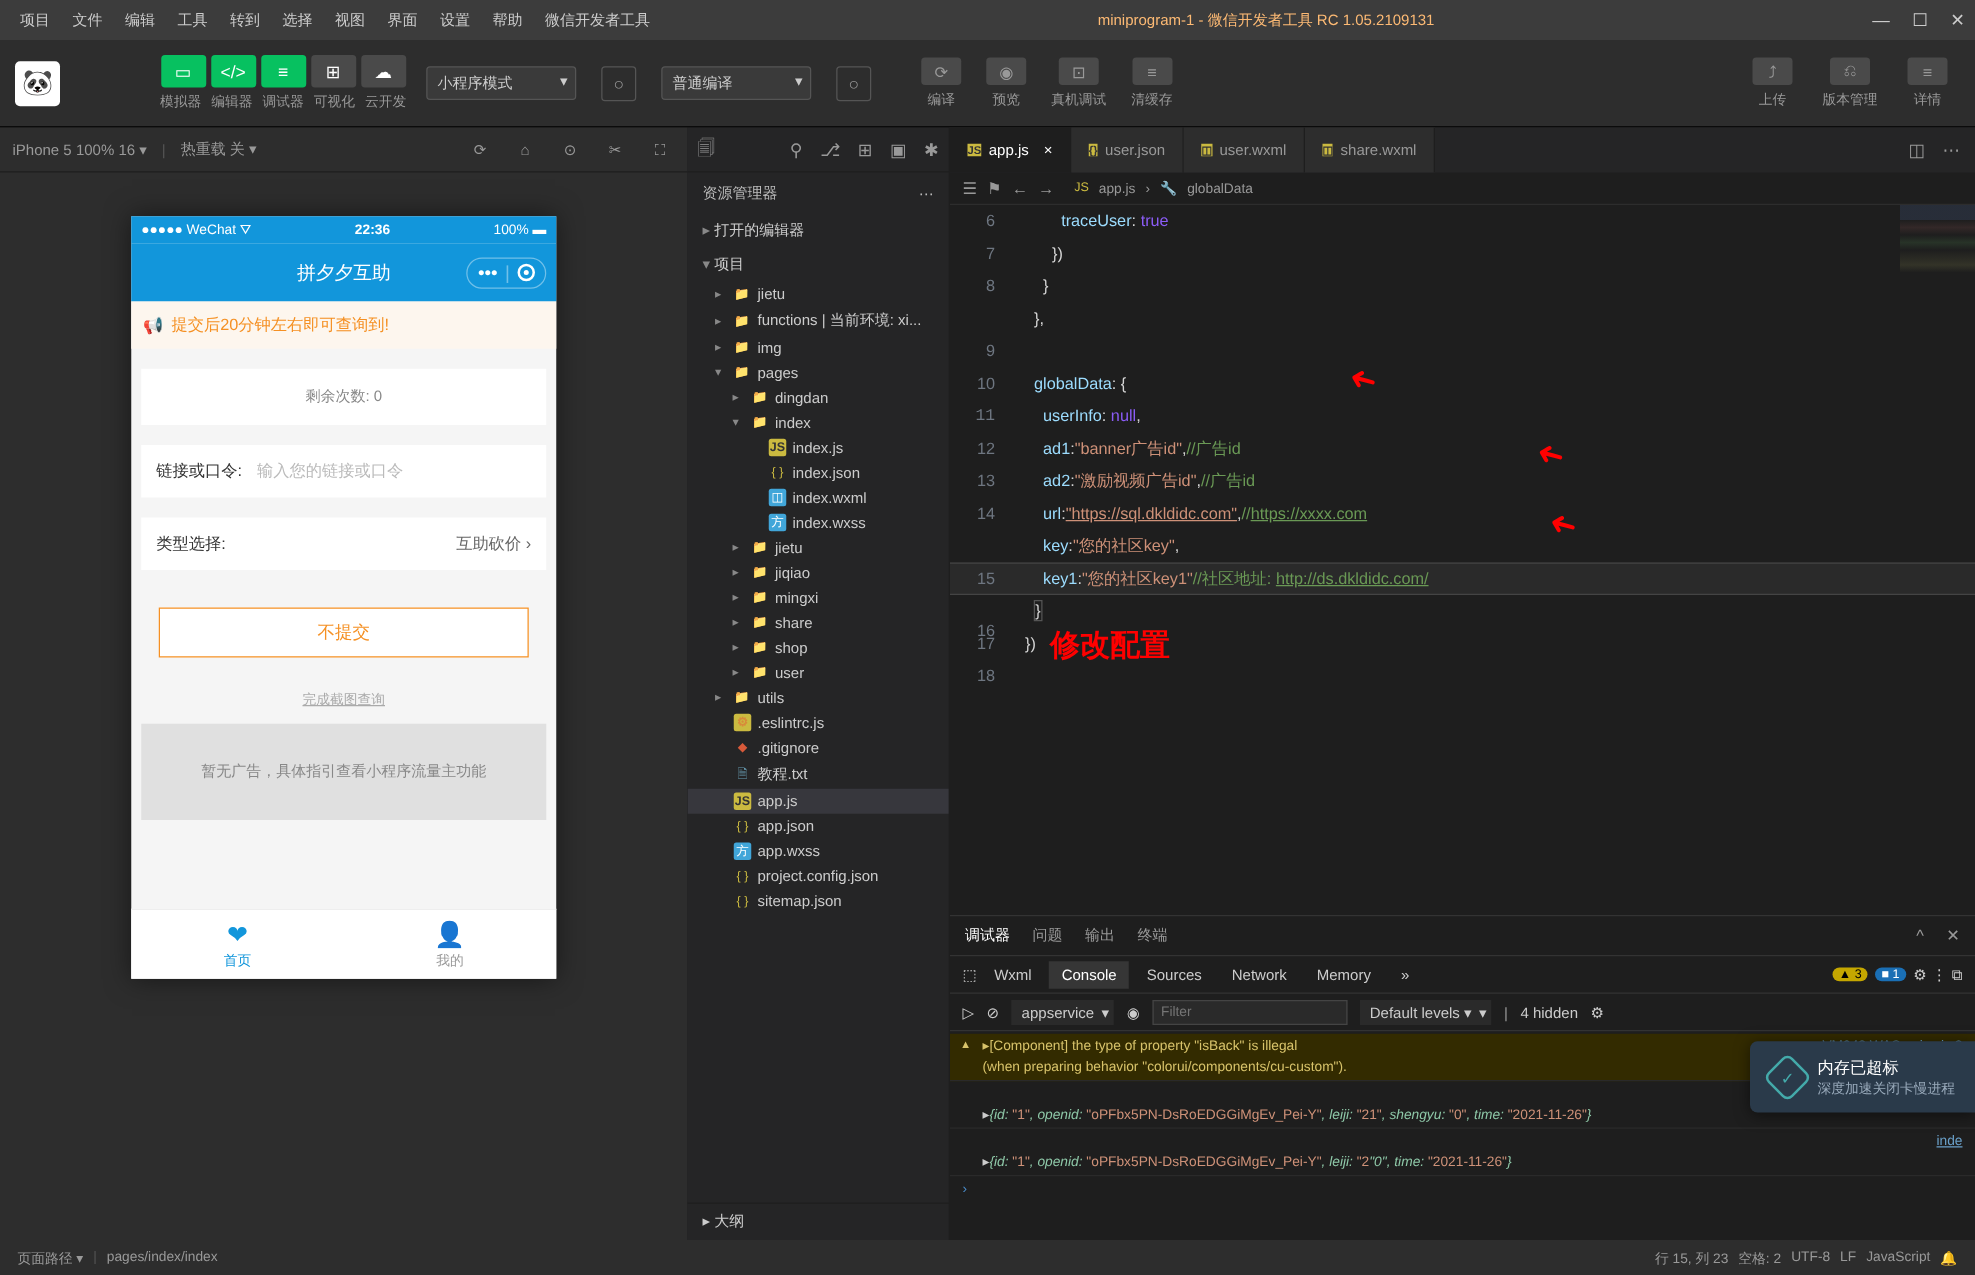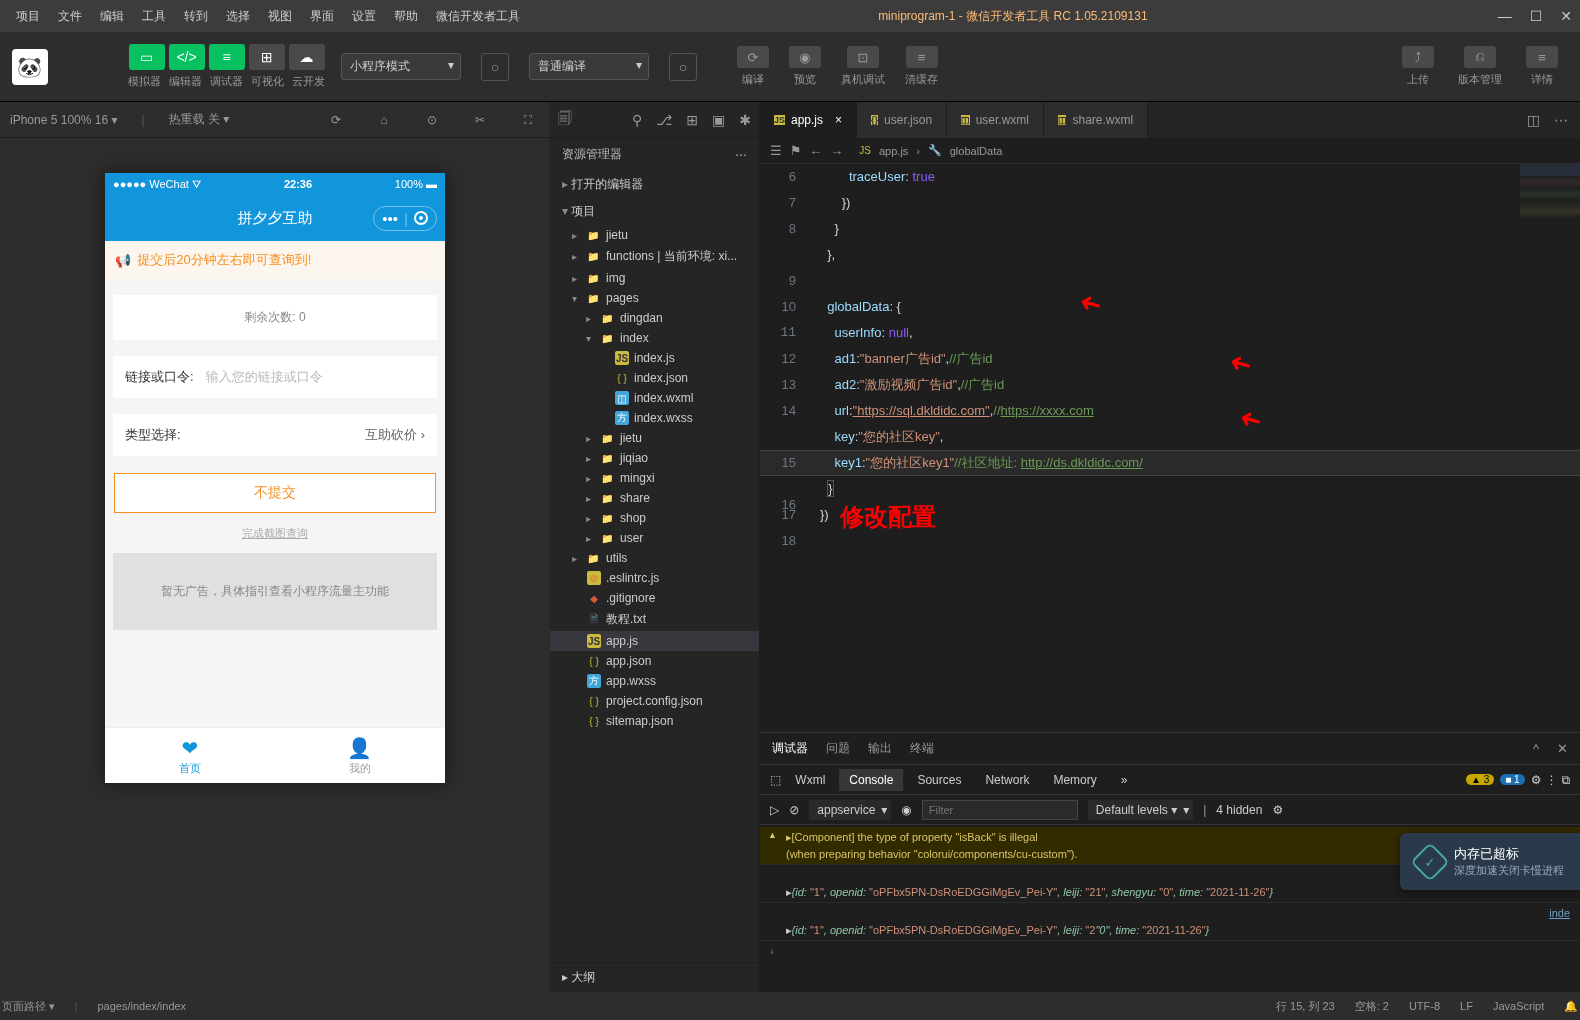--- a/index.html
+++ b/index.html
@@ -20,38 +20,38 @@
 .toolbar .sel::after{content:"▾";position:absolute;right:6px}
 .toolbar .circ{width:28px;height:28px;border:1px solid #555;border-radius:3px;display:flex;align-items:center;justify-content:center;margin-left:20px;color:#999;font-size:14px}
 .toolbar .rightbtns{margin-left:auto;display:flex;gap:4px}
 .toolbar .rbtn{display:flex;flex-direction:column;align-items:center;padding:4px 10px;color:#999;font-size:11px}
 .toolbar .rbtn .ic{width:32px;height:22px;background:#4a4a4a;border-radius:3px;margin-bottom:4px;display:flex;align-items:center;justify-content:center;font-size:13px}
 
 .main{display:flex;height:calc(100% - 102px - 28px)}
 
 
 .simpane{width:550px;background:#2d2d2d;display:flex;flex-direction:column}
-.simbar{height:36px;display:flex;align-items:center;padding:0 10px;color:#999;border-bottom:1px solid #1e1e1e;gap:24px}
+.simbar{height:36px;display:flex;align-items:center;padding:0 10px;color:#999;border-bottom:1px solid #1e1e1e;gap:12px}
 .simbar .spacer{flex:1}
 .simbar .ic{width:24px;height:24px;display:flex;align-items:center;justify-content:center;cursor:pointer}
 .simarea{flex:1;display:flex;align-items:flex-start;justify-content:center;padding-top:35px}
 .phone{width:340px;height:610px;background:#f5f5f5;box-shadow:0 0 20px rgba(0,0,0,.5);display:flex;flex-direction:column}
 .phone .status{height:22px;background:#1296db;color:#fff;display:flex;align-items:center;padding:0 8px;font-size:11px}
 .phone .status .ctr{flex:1;text-align:center;font-weight:bold}
 .phone .hdr{height:46px;background:#1296db;color:#fff;display:flex;align-items:center;justify-content:center;position:relative;font-size:15px}
 .phone .capsule{position:absolute;right:8px;display:flex;align-items:center;gap:6px;border:1px solid rgba(255,255,255,.4);border-radius:16px;padding:3px 8px}
 .phone .capsule .dot{width:14px;height:14px;border:2px solid #fff;border-radius:50%;display:flex;align-items:center;justify-content:center}
 .phone .capsule .dot::after{content:"";width:4px;height:4px;background:#fff;border-radius:50%}
 .phone .notice{background:#fdf6ee;color:#f59023;padding:10px;font-size:13px;display:flex;align-items:center;gap:6px;margin:0 0 8px}
 .phone .card{background:#fff;margin:8px;padding:14px;text-align:center;color:#888}
 .phone .row{background:#fff;margin:8px;padding:12px;display:flex;align-items:center;font-size:13px}
 .phone .row .lab{color:#333;margin-right:12px}
 .phone .row .inp{color:#bbb;flex:1}
 .phone .row .val{color:#666}
-.phone .sbtn{margin:9px;border:1px solid #f59023;color:#f59023;text-align:center;padding:10px;background:#fff;font-size:14px}
+.phone .sbtn{margin:22px;border:1px solid #f59023;color:#f59023;text-align:center;padding:10px;background:#fff;font-size:14px}
 .phone .link{text-align:center;color:#aaa;font-size:11px;text-decoration:underline;padding:4px}
 .phone .adbox{background:#e0e0e0;margin:8px;padding:30px 10px;text-align:center;color:#888;font-size:12px}
 .phone .tabbar{margin-top:auto;height:56px;background:#fff;display:flex;border-top:1px solid #eee}
 .phone .tab{flex:1;display:flex;flex-direction:column;align-items:center;justify-content:center;font-size:11px;color:#999}
 .phone .tab.active{color:#1296db}
 .phone .tab .ti{font-size:20px;margin-bottom:1px}
 
 
 .filepane{width:210px;background:#252526;display:flex;flex-direction:column;border-right:1px solid #1e1e1e}
 .filetoolbar{height:36px;display:flex;align-items:center;padding:0 8px;gap:14px;color:#999;border-bottom:1px solid #1e1e1e;font-size:14px}
@@ -115,21 +115,21 @@
 .cfilter{height:30px;display:flex;align-items:center;padding:0 10px;gap:10px;font-size:12px;border-bottom:1px solid #333}
 .cfilter .sel{background:#2a2a2a;padding:3px 16px 3px 8px;position:relative;color:#ccc}
 .cfilter .sel::after{content:"▾";position:absolute;right:4px}
 .cfilter input{background:#2a2a2a;border:1px solid #444;color:#ccc;padding:3px 6px;flex:0 0 110px;font-size:11px}
 .clog{flex:1;overflow:auto;font-family:Consolas,monospace;font-size:11px;padding:2px 0}
 .clog .line{padding:2px 10px 2px 26px;position:relative;color:#ccc;border-bottom:1px solid #2a2a2a;line-height:1.5}
 .clog .line.warn{background:#332b00;color:#d8c36a}
 .clog .line.warn::before{content:"▲";position:absolute;left:8px;color:#d8c36a;font-size:9px}
 .clog .prompt{padding:4px 10px;color:#4a8cca}
 .clog .prompt::before{content:"› ";color:#4a8cca}
-.statusbar{height:28px;background:#2d2d2d;display:flex;align-items:center;padding:0 2px;color:#999;gap:20px;font-size:11px}
+.statusbar{height:28px;background:#2d2d2d;display:flex;align-items:center;padding:0 14px;color:#999;gap:8px;font-size:11px}
 .statusbar .spacer{flex:1}
 
 .floaty{position:absolute;right:0;bottom:130px;background:#2a3a4a;color:#fff;padding:12px 16px;border-radius:6px 0 0 6px;font-size:13px;box-shadow:0 2px 12px rgba(0,0,0,.5);display:flex;align-items:center;gap:10px}
 .floaty .sh{width:28px;height:28px;border:2px solid #4aa;border-radius:6px;transform:rotate(45deg);display:flex;align-items:center;justify-content:center}
 .floaty .sh::after{content:"✓";transform:rotate(-45deg);color:#4aa}
 .lo-str{color:#ce9178}
 .lo-g{color:#8fc9a9;font-style:italic}
 .lo-link{color:#6aa0c9;text-decoration:underline;float:right}
 </style>
 </head>

